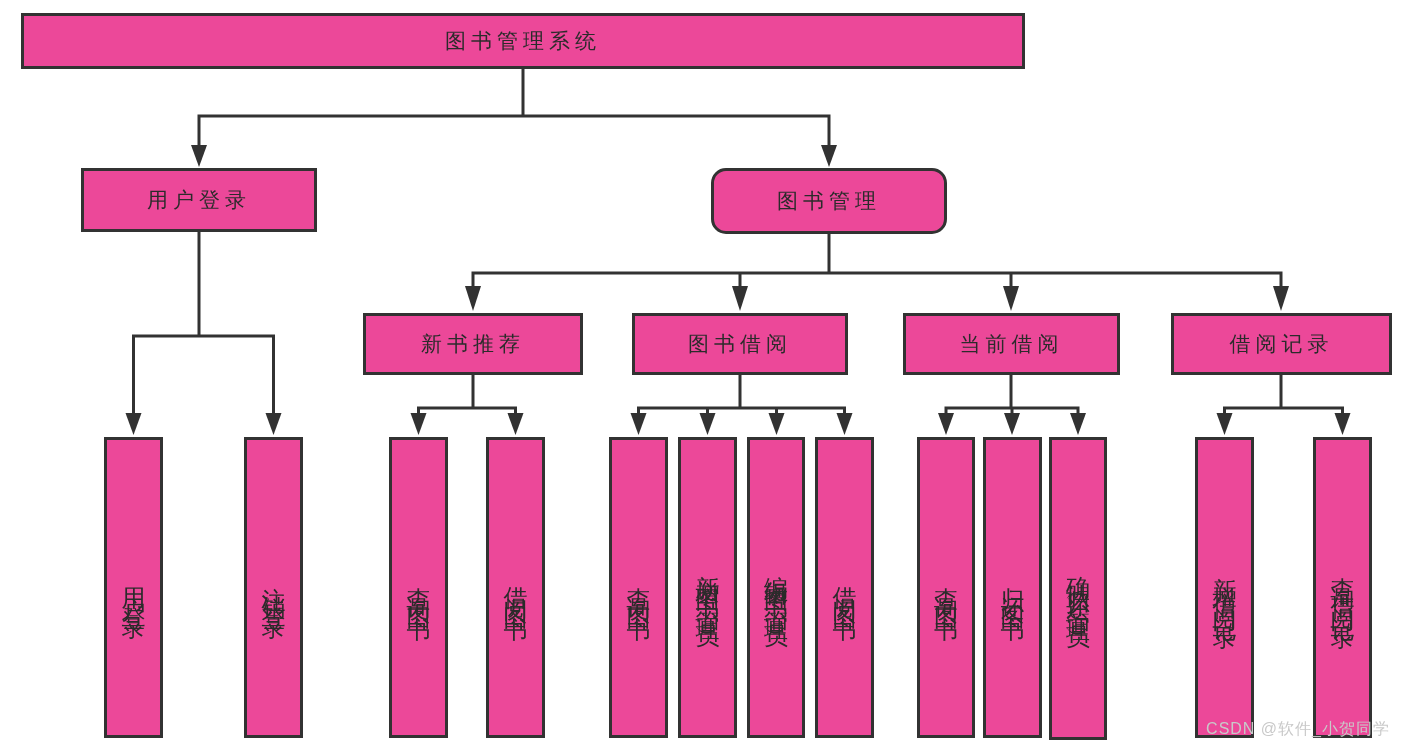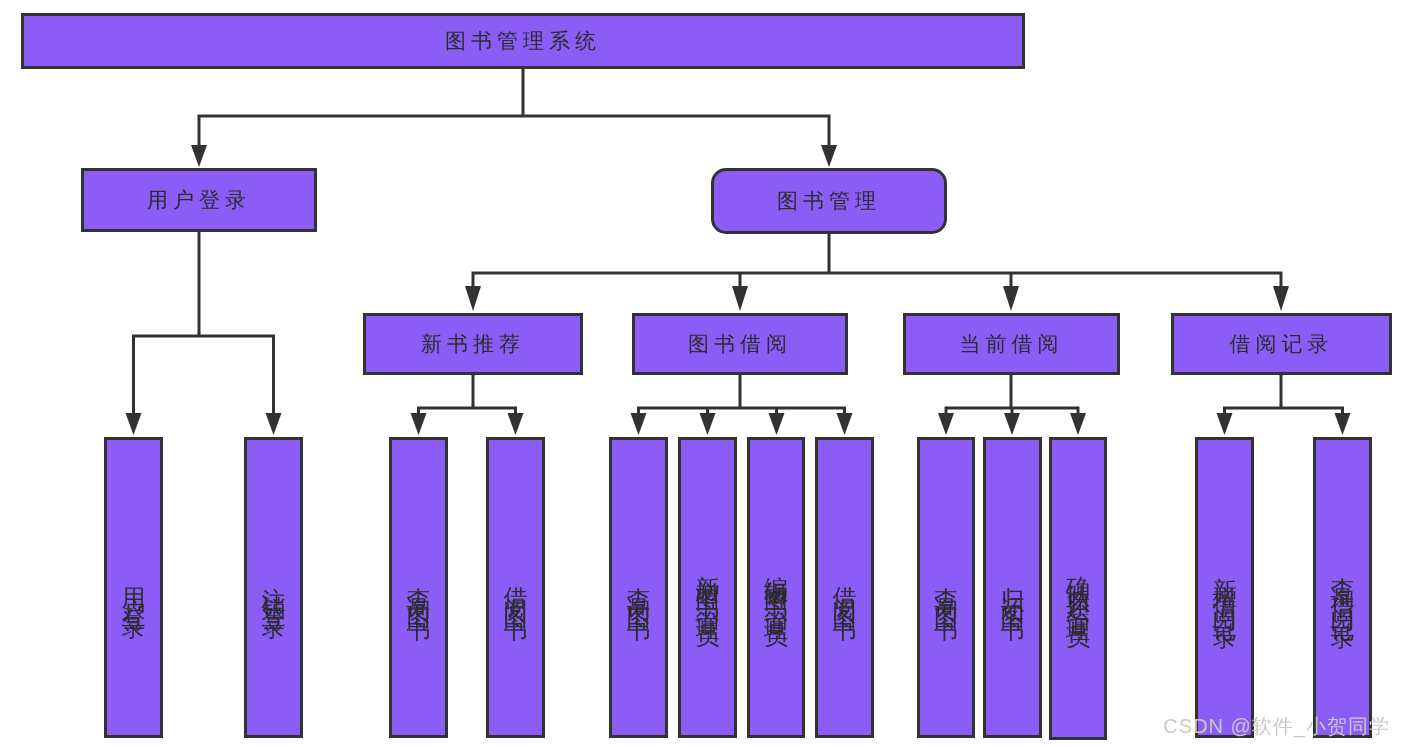--- a/index.html
+++ b/index.html
@@ -14,21 +14,21 @@
   }
   #connectors {
     position: absolute;
     left: 0; top: 0;
     width: 1405px; height: 747px;
     pointer-events: none;
   }
   .node {
     position: absolute;
     box-sizing: border-box;
-    background: #8b5cf6;
+    background: #ec4899;
     border: 3px solid #323232;
     display: flex;
     align-items: center;
     justify-content: center;
   }
   .hbox span {
     font-size: 21px;
     letter-spacing: 5px;
     white-space: nowrap;
     color: #2b2b2b;
@@ -41,21 +41,21 @@
     line-height: 1;
     white-space: nowrap;
     color: #2b2b2b;
   }
   .vbox span.long { letter-spacing: 7px; }
   .vbox span.mid  { letter-spacing: 10px; }
   #watermark {
     position: absolute;
     right: 15px;
     bottom: 7px;
-    font-size: 20px;
+    font-size: 16px;
     color: #c9c9c9;
     letter-spacing: 1px;
     white-space: nowrap;
   }
 </style>
 </head>
 <body>
 
 <div id="canvas">
 

